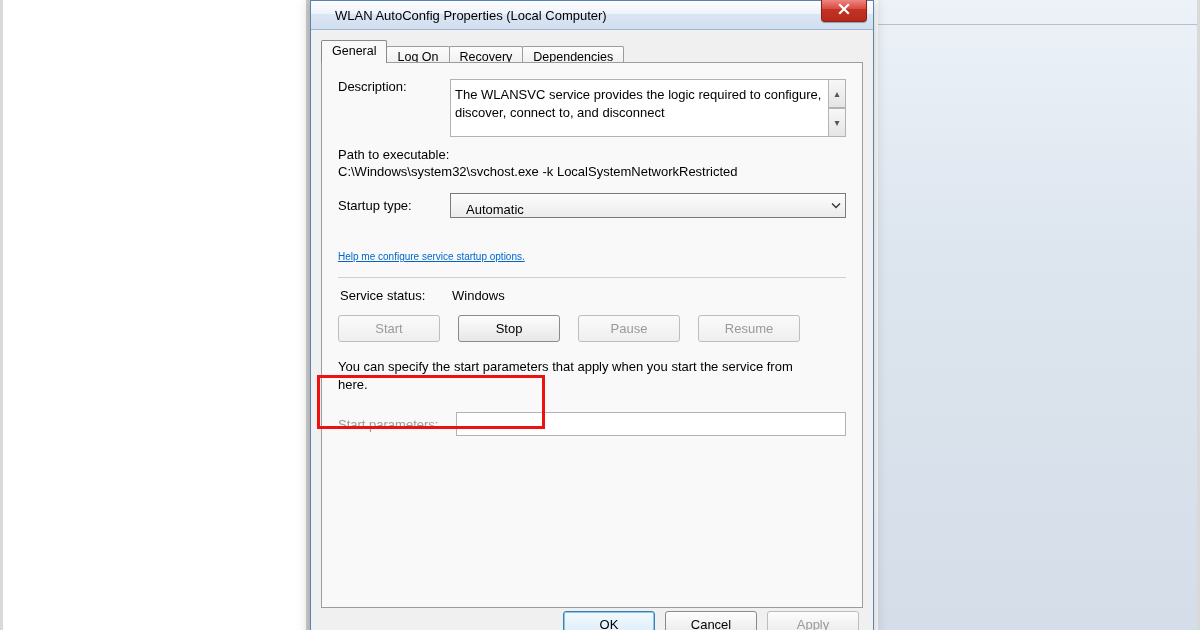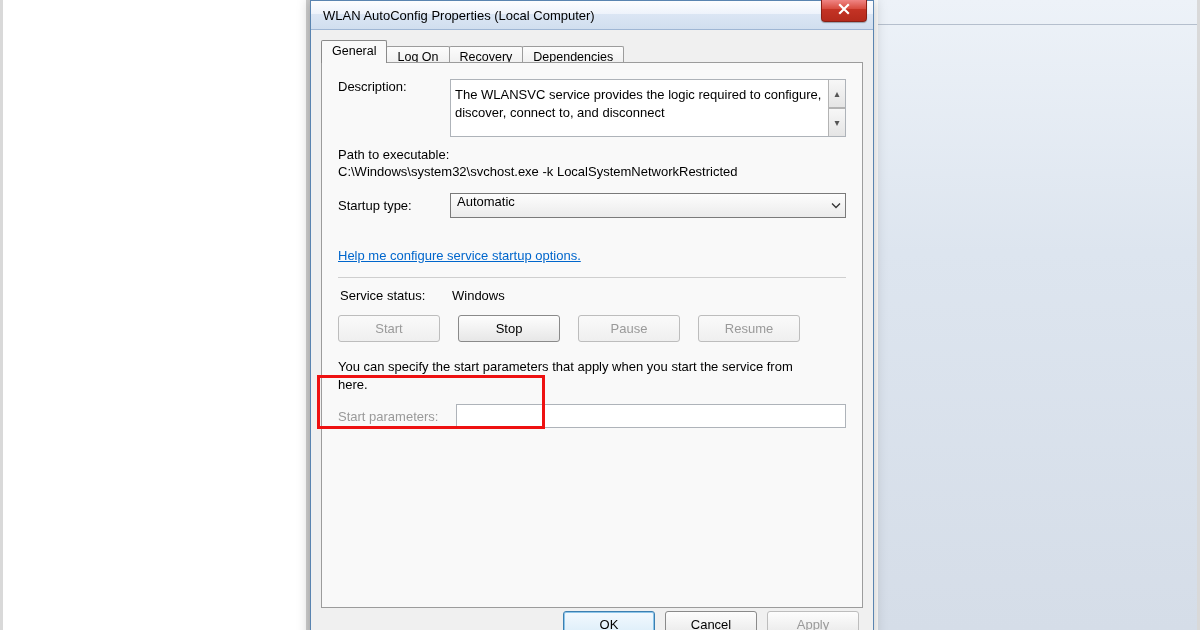--- a/index.html
+++ b/index.html
@@ -4,21 +4,21 @@
 <style>
   html,body{margin:0;padding:0;width:1200px;height:630px;font-family:"Segoe UI",Tahoma,sans-serif;font-size:13px;color:#000;background:#fff;overflow:hidden}
   .page-edge{position:absolute;top:0;bottom:0;width:3px;background:#d9d9d9}
   .page-edge.left{left:0}.page-edge.right{right:0}
   .bg-left{position:absolute;left:3px;top:0;bottom:0;right:890px;background:#fff}
   .bg-left::after{content:"";position:absolute;top:0;bottom:0;right:0;width:4px;background:#cfcfcf}
   .bg-right{position:absolute;left:878px;top:0;bottom:0;right:3px;background:linear-gradient(to bottom,#edf2f8,#dde5ef 40%,#d5dde8);}
   .bg-right::before{content:"";position:absolute;top:24px;left:0;right:0;height:1px;background:#b5bfcd}
 
   .dlg{position:absolute;left:310px;top:0;width:562px;height:640px;background:#f0f0f0;border:1px solid #5a84b0;box-shadow:0 0 12px rgba(0,0,0,.25)}
-  .titlebar{height:28px;background:linear-gradient(to bottom,#fdfdfe 0%,#eef3fb 45%,#dbe6f4 46%,#d1deef 100%);display:flex;align-items:center;padding-left:12px;border-bottom:1px solid #9fb6d4;position:relative}
+  .titlebar{height:28px;background:linear-gradient(to bottom,#fdfdfe 0%,#eef3fb 45%,#dbe6f4 46%,#d1deef 100%);display:flex;align-items:center;padding-left:24px;border-bottom:1px solid #9fb6d4;position:relative}
   .titlebar .title{font-size:13px;color:#000}
   .close-btn{position:absolute;right:6px;top:-2px;width:44px;height:22px;border-radius:0 0 4px 4px;background:linear-gradient(to bottom,#f28b8b 0%,#d74b3e 45%,#c43325 46%,#b52a1c 100%);border:1px solid #8a2015;border-top:none;display:flex;align-items:center;justify-content:center;color:#fff;box-shadow:0 1px 1px rgba(0,0,0,.3), inset 0 1px 0 rgba(255,255,255,.35)}
   .close-btn svg{width:12px;height:12px}
 
   .client{padding:8px 10px 10px 10px}
   .tabstrip{display:flex;align-items:flex-end;height:24px}
   .tab{border:1px solid #9c9c9c;border-bottom:none;background:linear-gradient(to bottom,#fcfcfc,#ececec);padding:3px 10px 4px;font-size:12.5px;margin-right:-1px;border-radius:2px 2px 0 0;position:relative;top:6px;cursor:default}
   .tab.active{background:#f9f9f9;z-index:2;padding-bottom:5px;top:1px;border-color:#8a8a8a}
   .tabpage{border:1px solid #9c9c9c;background:#f9f9f9;padding:16px 16px 18px 16px;min-height:510px;position:relative}
 
@@ -29,37 +29,37 @@
 
   .desc-box{flex:1;border:1px solid #aeb3b9;background:#fff;height:44px;padding:6px 4px;font-size:13px;line-height:1.35;overflow:hidden;position:relative}
   .scrollbtns{position:absolute;right:-1px;top:-1px;bottom:-1px;width:18px;display:flex;flex-direction:column}
   .sbtn{flex:1;border:1px solid #b3b3b3;background:linear-gradient(to bottom,#f7f7f7,#e5e5e5);display:flex;align-items:center;justify-content:center;font-size:10px;color:#555}
 
   .path-block{margin-bottom:14px}
   .path-block .p1{margin-bottom:2px}
 
   .startup-row{display:flex;align-items:center;margin-bottom:30px}
   .startup-row .lbl{width:112px}
-  .select{flex:1;height:23px;border:1px solid #7a7a7a;background:linear-gradient(to bottom,#fdfdfd,#ebebeb);display:flex;align-items:flex-start;padding:0 6px;position:relative;font-size:13px}
+  .select{flex:1;height:23px;border:1px solid #7a7a7a;background:linear-gradient(to bottom,#fdfdfd,#ebebeb);display:flex;align-items:flex-end;padding:0 15px;position:relative;font-size:13px}
   .select .chev{position:absolute;right:4px;top:50%;transform:translateY(-50%);color:#333}
   .select .chev svg{width:10px;height:10px}
 
-  a.helplink{color:#0066cc;font-size:13px}
+  a.helplink{color:#0066cc;font-size:10px}
 
   .hr{border:none;border-top:1px solid #cfcfcf;margin:14px 0 10px 0}
 
   .status-row{display:flex;align-items:flex-start;margin:4px 0 12px 2px}
   .status-row .lbl{width:112px}
   .highlight-box{position:absolute;border:3px solid #e11;pointer-events:none}
 
   .btnrow{display:flex;gap:18px;margin-bottom:16px}
   .btn{width:100px;height:25px;border:1px solid #8a8a8a;background:linear-gradient(to bottom,#fdfdfd,#e7e7e7);font-size:13px;display:flex;align-items:center;justify-content:center;border-radius:3px;color:#000}
   .btn.disabled{color:#9a9a9a;border-color:#bdbdbd;background:linear-gradient(to bottom,#fafafa,#efefef)}
 
-  .paramrow{display:flex;align-items:center;margin-top:10px}
+  .paramrow{display:flex;align-items:center;margin-top:18px}
   .paramrow .lbl{width:118px;color:#9a9a9a}
   .textinput{flex:1;height:22px;border:1px solid #aeb3b9;background:#fff}
 
   .dlg-footer{position:absolute;right:14px;bottom:3px;display:flex;gap:10px}
   .fbtn{width:90px;height:25px;border:1px solid #8a8a8a;border-radius:3px;background:linear-gradient(to bottom,#fdfdfd,#e7e7e7);display:flex;align-items:center;justify-content:center;font-size:13px}
   .fbtn.default{border:1px solid #3c7fb1;box-shadow:0 0 0 1px #8cc5e9 inset;background:linear-gradient(to bottom,#f3f9fe,#d9ecf9)}
   .fbtn.disabled{color:#9a9a9a;border-color:#bdbdbd}
 </style>
 </head>
 <body>

